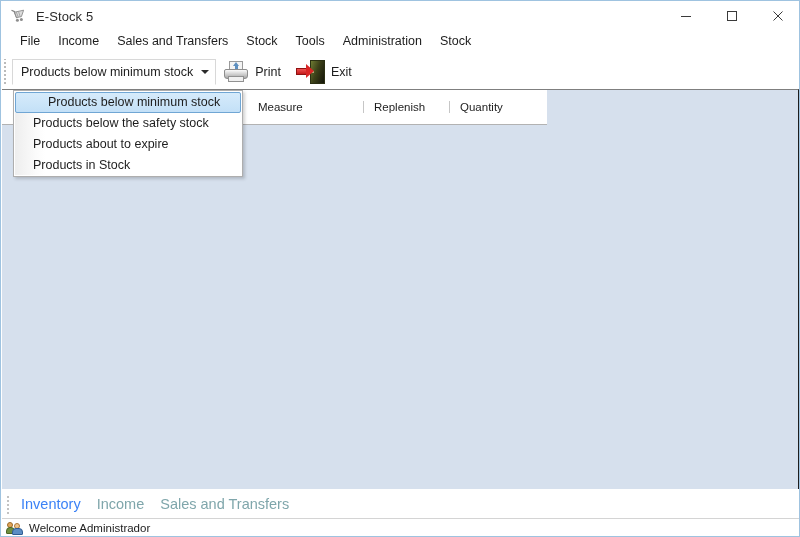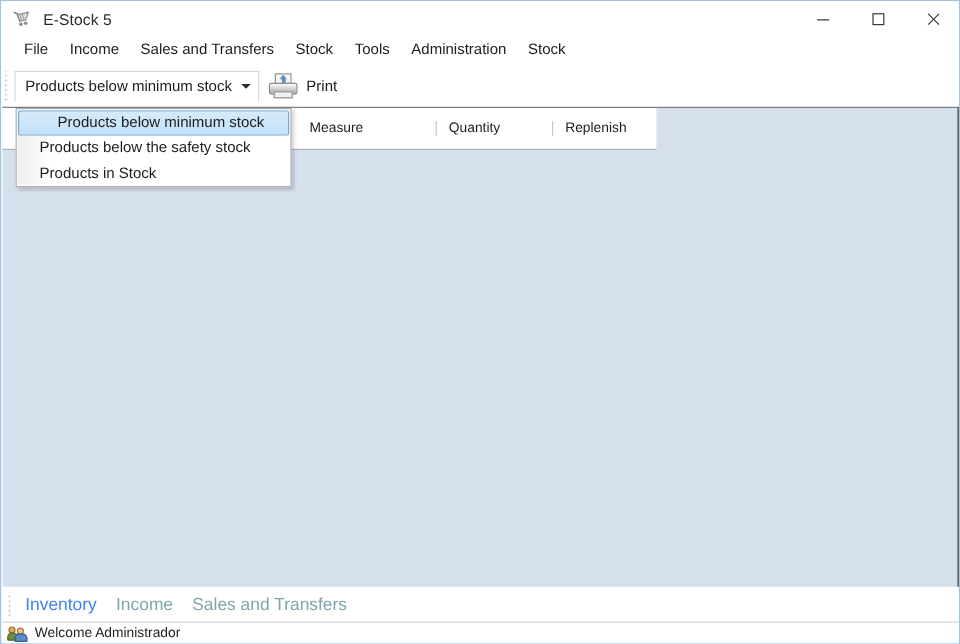--- a/index.html
+++ b/index.html
@@ -413,34 +413,44 @@
       <span class="printer-ico">
         <span class="paper"></span>
         <span class="uparrow"></span>
         <span class="uparrow2"></span>
         <span class="body"></span>
         <span class="tray"></span>
       </span>
       <span class="tb-label">Print</span>
     </div>
 
+    <div class="tb-button">
+      <span class="exit-ico">
+        <span class="door"></span>
+        <span class="knob"></span>
+        <span class="arrow-stem"></span>
+        <span class="arrow-head"></span>
+      </span>
+      <span class="tb-label">Exit</span>
+    </div>
   </div>
 
   <div id="content">
     <div id="grid-panel">
       <div class="grid-col" style="width:246px"></div>
       <div class="grid-col" style="width:116px">Measure</div>
+      <div class="grid-col" style="width:86px">Replenish</div>
       <div class="grid-col" style="width:97px">Quantity</div>
-      <div class="grid-col" style="width:86px">Replenish</div>
     </div>
   </div>
 
   <div id="dropdown">
     <div class="dd-item selected">Products below minimum stock</div>
     <div class="dd-item">Products below the safety stock</div>
+    <div class="dd-item">Products about to expire</div>
     <div class="dd-item">Products in Stock</div>
   </div>
 
   <div id="bottom-tabs">
     <div id="tabs-grip"></div>
     <div class="nav-tab active">Inventory</div>
     <div class="nav-tab inactive">Income</div>
     <div class="nav-tab inactive">Sales and Transfers</div>
   </div>
 

